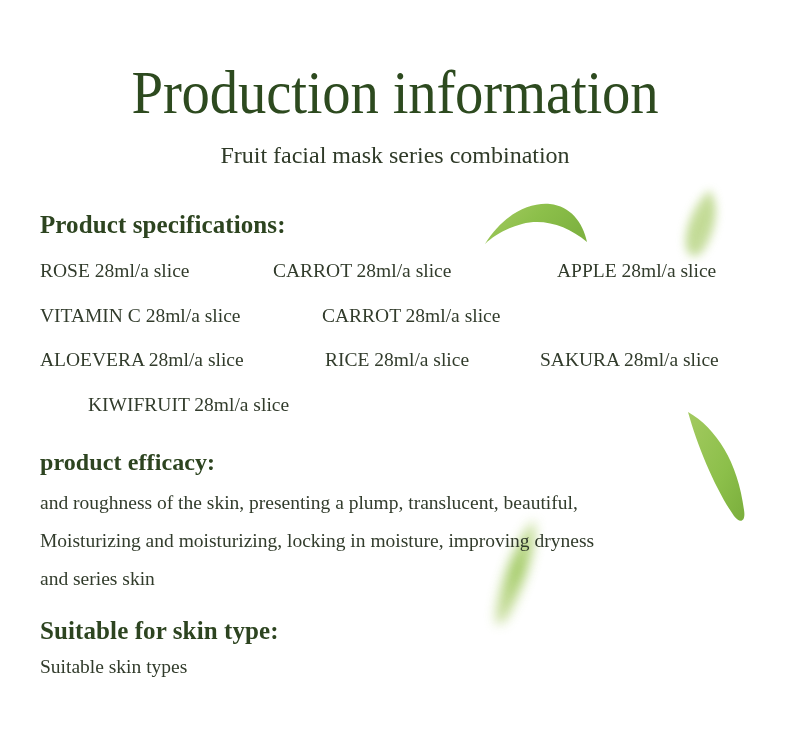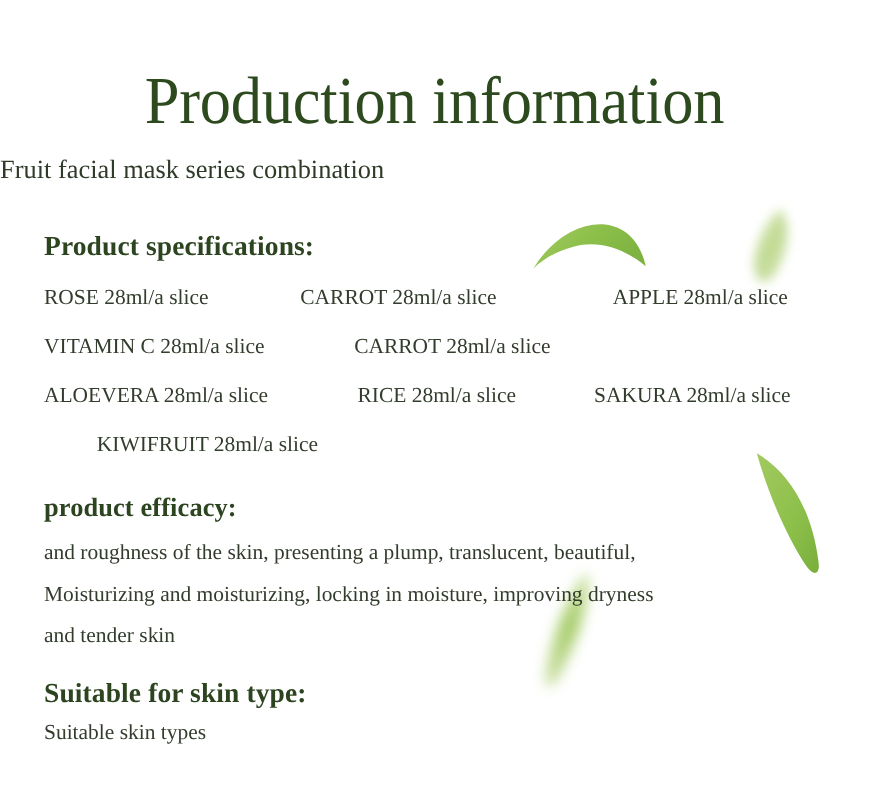--- a/index.html
+++ b/index.html
@@ -80,20 +80,21 @@
     font-weight: 400;
     letter-spacing: -0.2px;
     transform: scaleX(.93);
   }
 
   .subtitle {
     position: absolute;
     left: 0;
     right: 0;
     top: 143px;
+    text-align: center;
     color: #2f3a28;
     font-size: 24px;
     line-height: 1;
     font-weight: 400;
   }
 
   .section-head {
     position: absolute;
     left: 40px;
     font-weight: 700;
@@ -224,19 +225,19 @@
 
   <div class="spec-row row4">
     <span class="cell" style="left:0px">KIWIFRUIT 28ml/a slice</span>
   </div>
 
   <div class="section-head head-efficacy">product efficacy:</div>
 
   <div class="para">
     <span class="line">and roughness of the skin, presenting a plump, translucent, beautiful,</span>
     <span class="line">Moisturizing and moisturizing, locking in moisture, improving dryness</span>
-    <span class="line">and tender skin</span>
+    <span class="line">and series skin</span>
   </div>
 
   <div class="section-head head-skin">Suitable for skin type:</div>
   <div class="skin-value">Suitable skin types</div>
 
 </div>
 
 </body></html>

